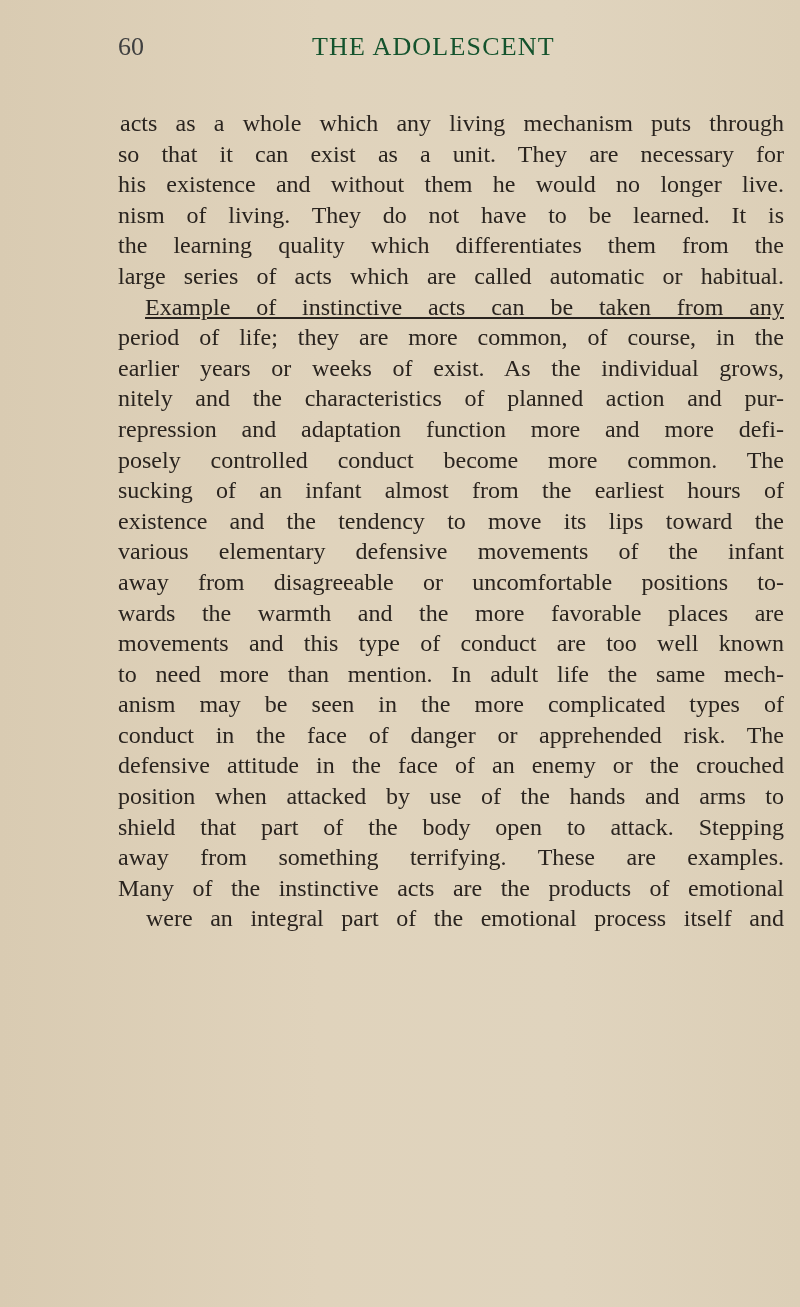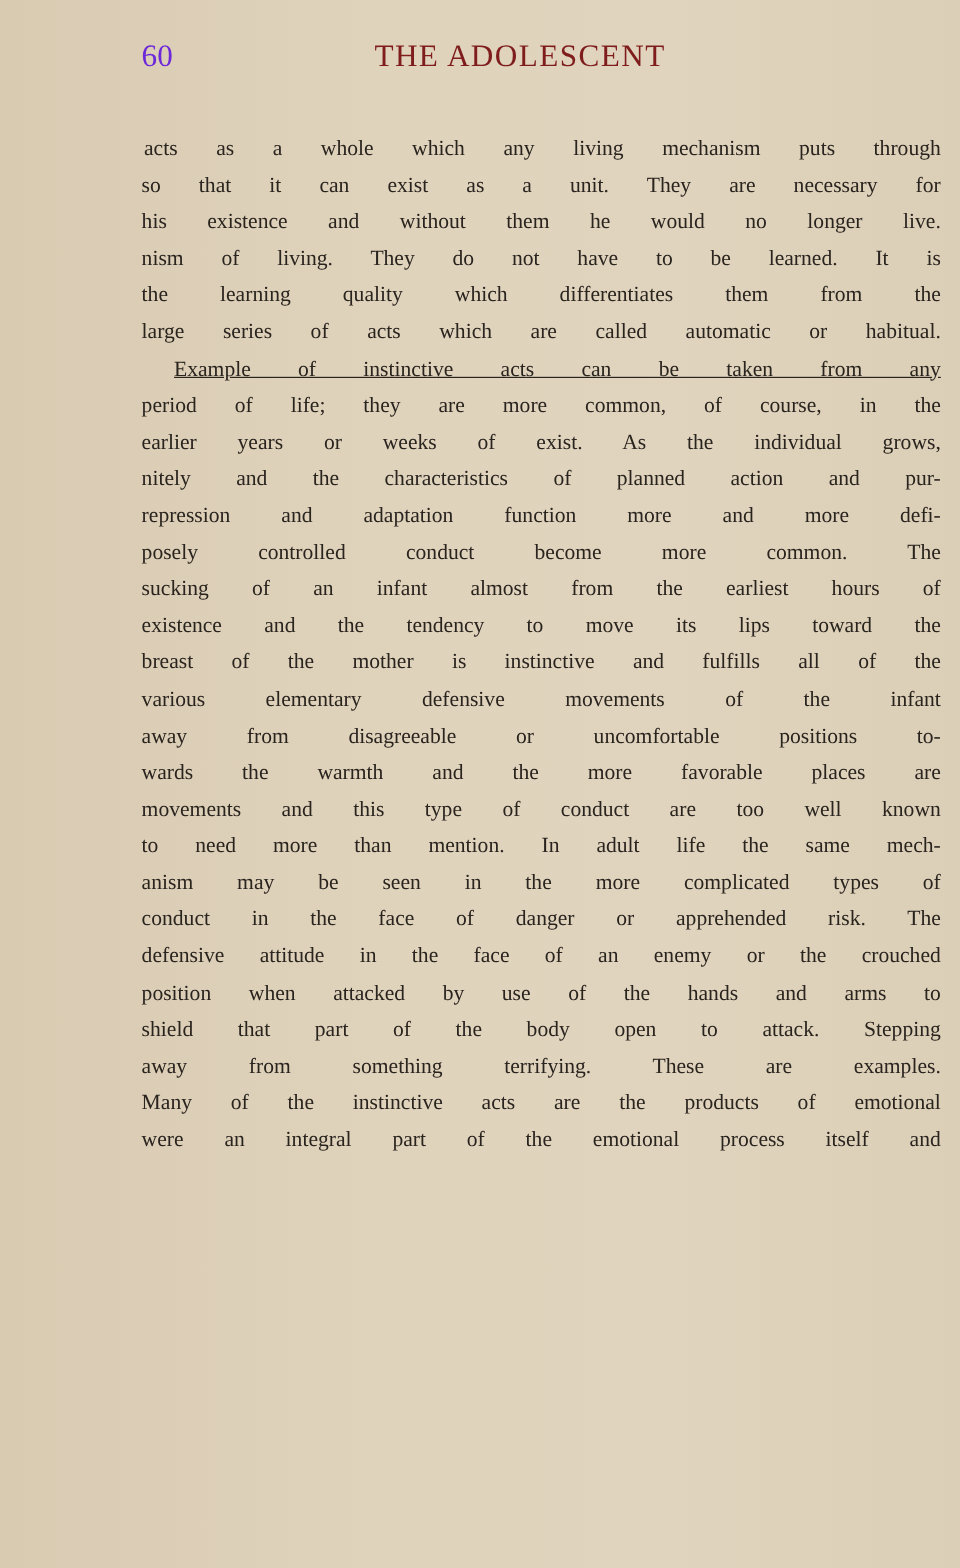--- a/index.html
+++ b/index.html
@@ -27,49 +27,50 @@
     left: 118px;
     width: 666px;
     height: 34px;
   }
   .page-number {
     position: absolute;
     left: 0;
     top: 0;
     font-size: 26px;
     line-height: 34px;
-    color: #6d28d9;
+    color: #404040;
   }
   .running-title {
     position: absolute;
     left: 194px;
     top: 0;
     font-size: 26px;
     line-height: 34px;
     letter-spacing: 1.2px;
-    color: #7f1d1d;
+    color: #14532d;
   }
   .body-text {
     position: absolute;
     left: 118px;
     top: 108px;
     width: 666px;
   }
   .line {
     display: block;
     height: 30.6px;
     line-height: 30.6px;
-    font-size: 18px;
+    font-size: 24px;
     white-space: nowrap;
     text-align: justify;
     text-align-last: justify;
     overflow: visible;
   }
   .line.last {
     text-align-last: justify;
+    margin-left: 28px;
   }
   .line.indent {
     padding-left: 27px;
     text-decoration: underline;
   }
   .line.first {
     padding-left: 2px;
   }
 </style>
 </head>
@@ -89,21 +90,20 @@
     <span class="line">the learning quality which differentiates them from the</span>
     <span class="line">large series of acts which are called automatic or habitual.</span>
     <span class="line indent">Example of instinctive acts can be taken from any</span>
     <span class="line">period of life; they are more common, of course, in the</span>
     <span class="line">earlier years or weeks of exist.  As the individual grows,</span>
     <span class="line">nitely and the characteristics of planned action and pur-</span>
     <span class="line">repression and adaptation function more and more defi-</span>
     <span class="line">posely controlled conduct become more common.  The</span>
     <span class="line">sucking of an infant almost from the earliest hours of</span>
     <span class="line">existence and the tendency to move its lips toward the</span>
-    <span class="line">breast of the mother is instinctive and fulfills all of the</span>
     <span class="line">various elementary defensive movements of the infant</span>
     <span class="line">away from disagreeable or uncomfortable positions to-</span>
     <span class="line">wards the warmth and the more favorable places are</span>
     <span class="line">movements and this type of conduct are too well known</span>
     <span class="line">to need more than mention.  In adult life the same mech-</span>
     <span class="line">anism may be seen in the more complicated types of</span>
     <span class="line">conduct in the face of danger or apprehended risk.  The</span>
     <span class="line">defensive attitude in the face of an enemy or the crouched</span>
     <span class="line">position when attacked by use of the hands and arms to</span>
     <span class="line">shield that part of the body open to attack.  Stepping</span>

